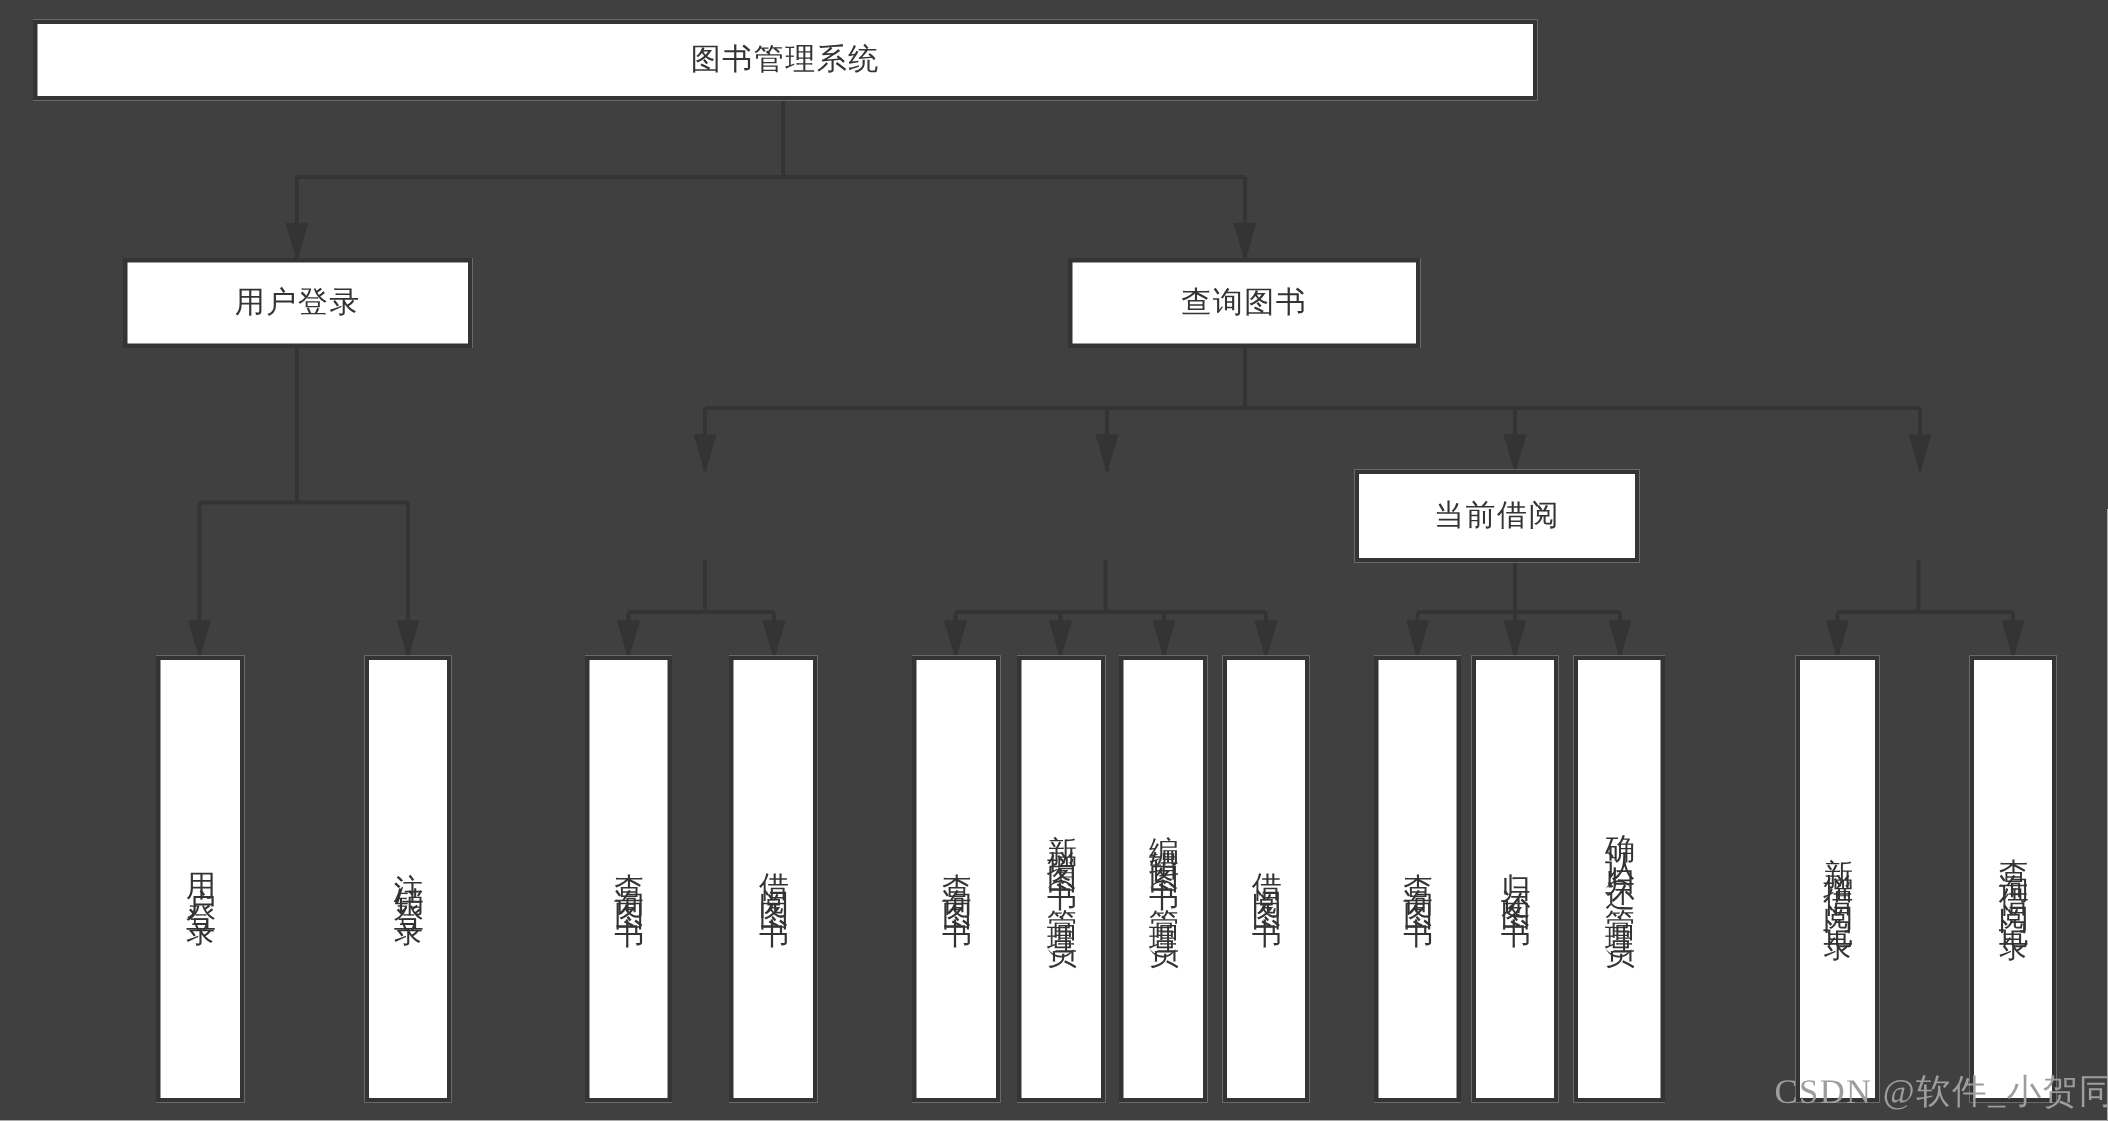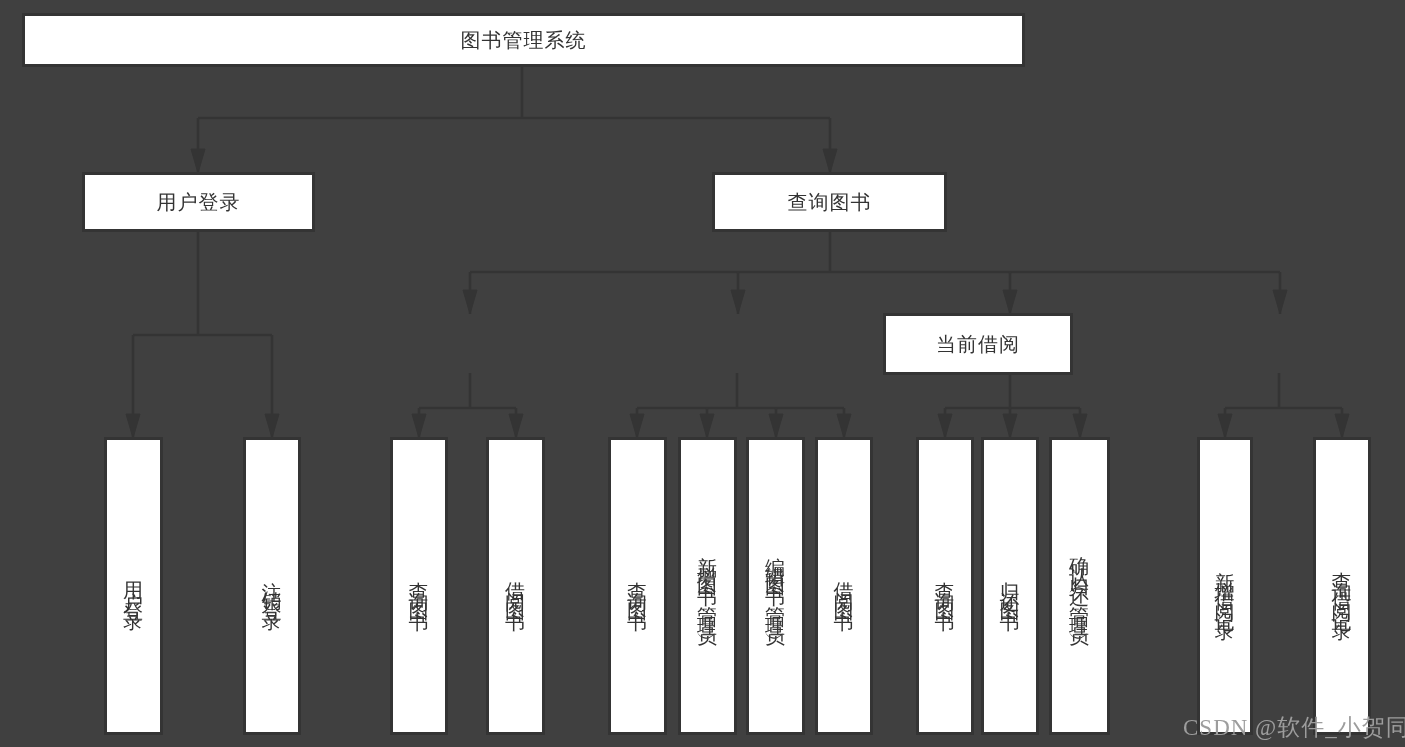--- a/index.html
+++ b/index.html
@@ -76,21 +76,21 @@
       <line x1="1225" y1="408" x2="1225" y2="438" marker-end="url(#arrow)"></line>
       <line x1="1342" y1="408" x2="1342" y2="438" marker-end="url(#arrow)"></line>
     </g>
   </svg>
 
   <div class="node" style="left:22px;top:13px;width:1003px;height:54px">图书管理系统</div>
 
   <div class="node" style="left:82px;top:172px;width:233px;height:60px">用户登录</div>
   <div class="node" style="left:712px;top:172px;width:235px;height:60px">查询图书</div>
 
-  <div class="node" style="left:883px;top:313px;width:190px;height:62px">当前借阅</div>
+  <div class="node" style="left:903px;top:313px;width:190px;height:62px">当前借阅</div>
 
   <div class="node v" style="left:104px;top:437px;width:59px;height:298px">用户登录</div>
   <div class="node v" style="left:243px;top:437px;width:58px;height:298px">注销登录</div>
 
   <div class="node v" style="left:390px;top:437px;width:58px;height:298px">查询图书</div>
   <div class="node v" style="left:486px;top:437px;width:59px;height:298px">借阅图书</div>
 
   <div class="node v" style="left:608px;top:437px;width:59px;height:298px">查询图书</div>
   <div class="node v" style="left:678px;top:437px;width:59px;height:298px">新增图书（管理员）</div>
   <div class="node v" style="left:746px;top:437px;width:59px;height:298px">编辑图书（管理员）</div>

